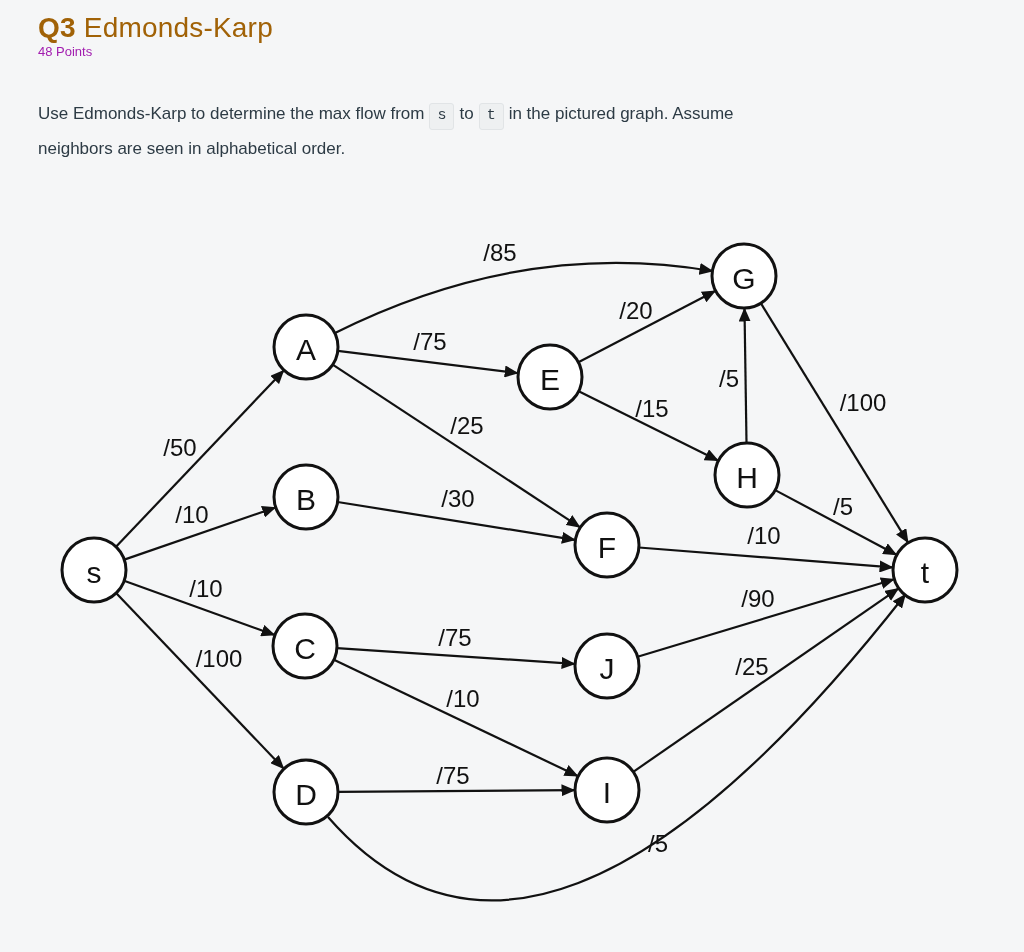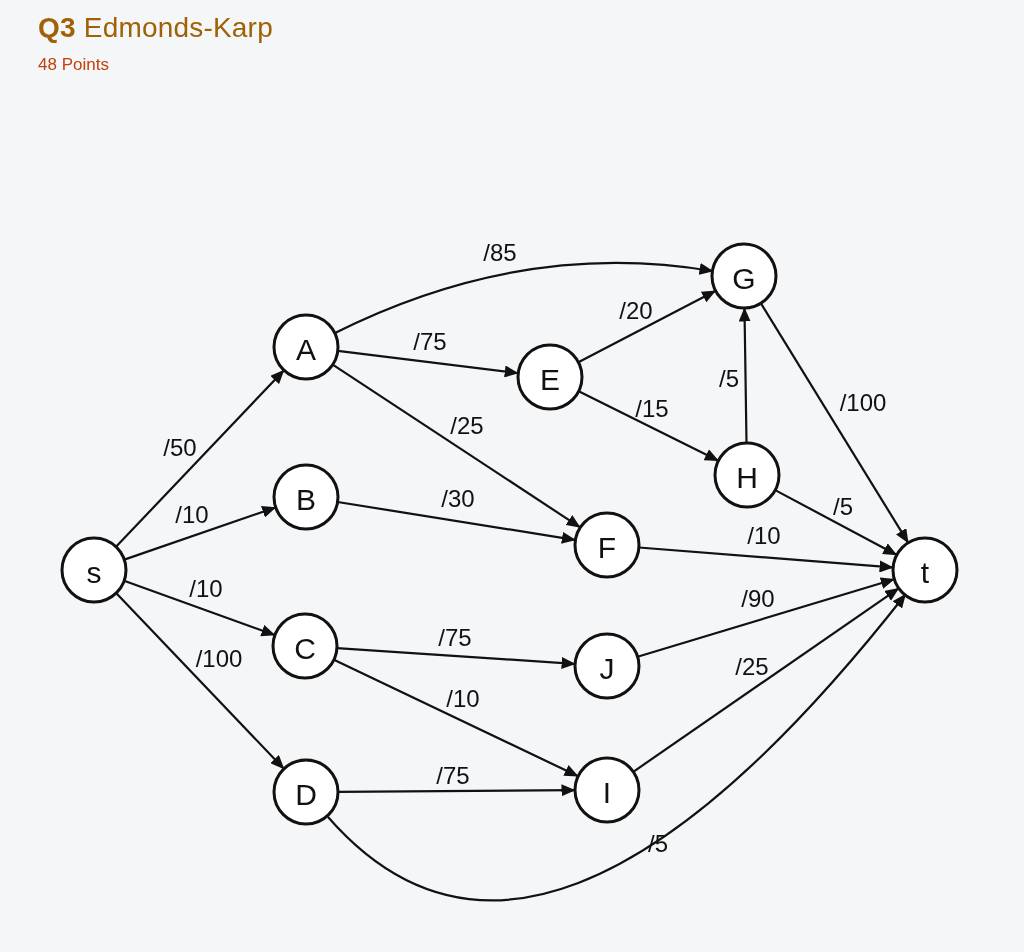--- a/index.html
+++ b/index.html
@@ -16,23 +16,23 @@
   .header { position: absolute; left: 38px; top: 12px; }
   .title {
     margin: 0;
     font-size: 28px;
     font-weight: 400;
     color: #a16207;
     letter-spacing: 0.2px;
   }
   .title .qnum { font-weight: 700; }
   .points {
-    margin-top: 11px;
-    font-size: 17px;
-    color: #c2410c;
+    margin-top: 0;
+    font-size: 13px;
+    color: #a21caf;
   }
 
   .prompt {
     position: absolute;
     left: 38px; top: 96px;
     width: 920px;
     margin: 0;
     font-size: 17px;
     line-height: 35px;
     color: #2d3b45;
@@ -62,20 +62,21 @@
 </head>
 <body>
 
 <div class="page">
 
   <div class="header">
     <h1 class="title"><span class="qnum">Q3</span> <span>Edmonds-Karp</span></h1>
     <div class="points">48 Points</div>
   </div>
 
+  <p class="prompt"><span>Use Edmonds-Karp to determine the max flow from</span><code class="chip">s</code><span>to</span><code class="chip">t</code><span>in the pictured graph. Assume</span><br><span>neighbors are seen in alphabetical order.</span></p>
 
   <svg class="graph-svg" viewBox="0 0 1024 952" xmlns="http://www.w3.org/2000/svg">
     <defs>
       <marker id="arrowhead" viewBox="0 0 14 12" refX="12.5" refY="6" markerWidth="14" markerHeight="12" markerUnits="userSpaceOnUse" orient="auto">
         <path d="M0,0 L14,6 L0,12 Z" fill="#111111"></path>
       </marker>
     </defs>
   <path d="M116.0,546.8 L283.3,370.9" fill="none" stroke="#111111" stroke-width="2.2" marker-end="url(#arrowhead)"></path>
       <text x="180" y="447" text-anchor="middle" dominant-baseline="central" font-size="24" fill="#111111">/50</text>
       <path d="M124.3,559.6 L274.8,507.7" fill="none" stroke="#111111" stroke-width="2.2" marker-end="url(#arrowhead)"></path>

